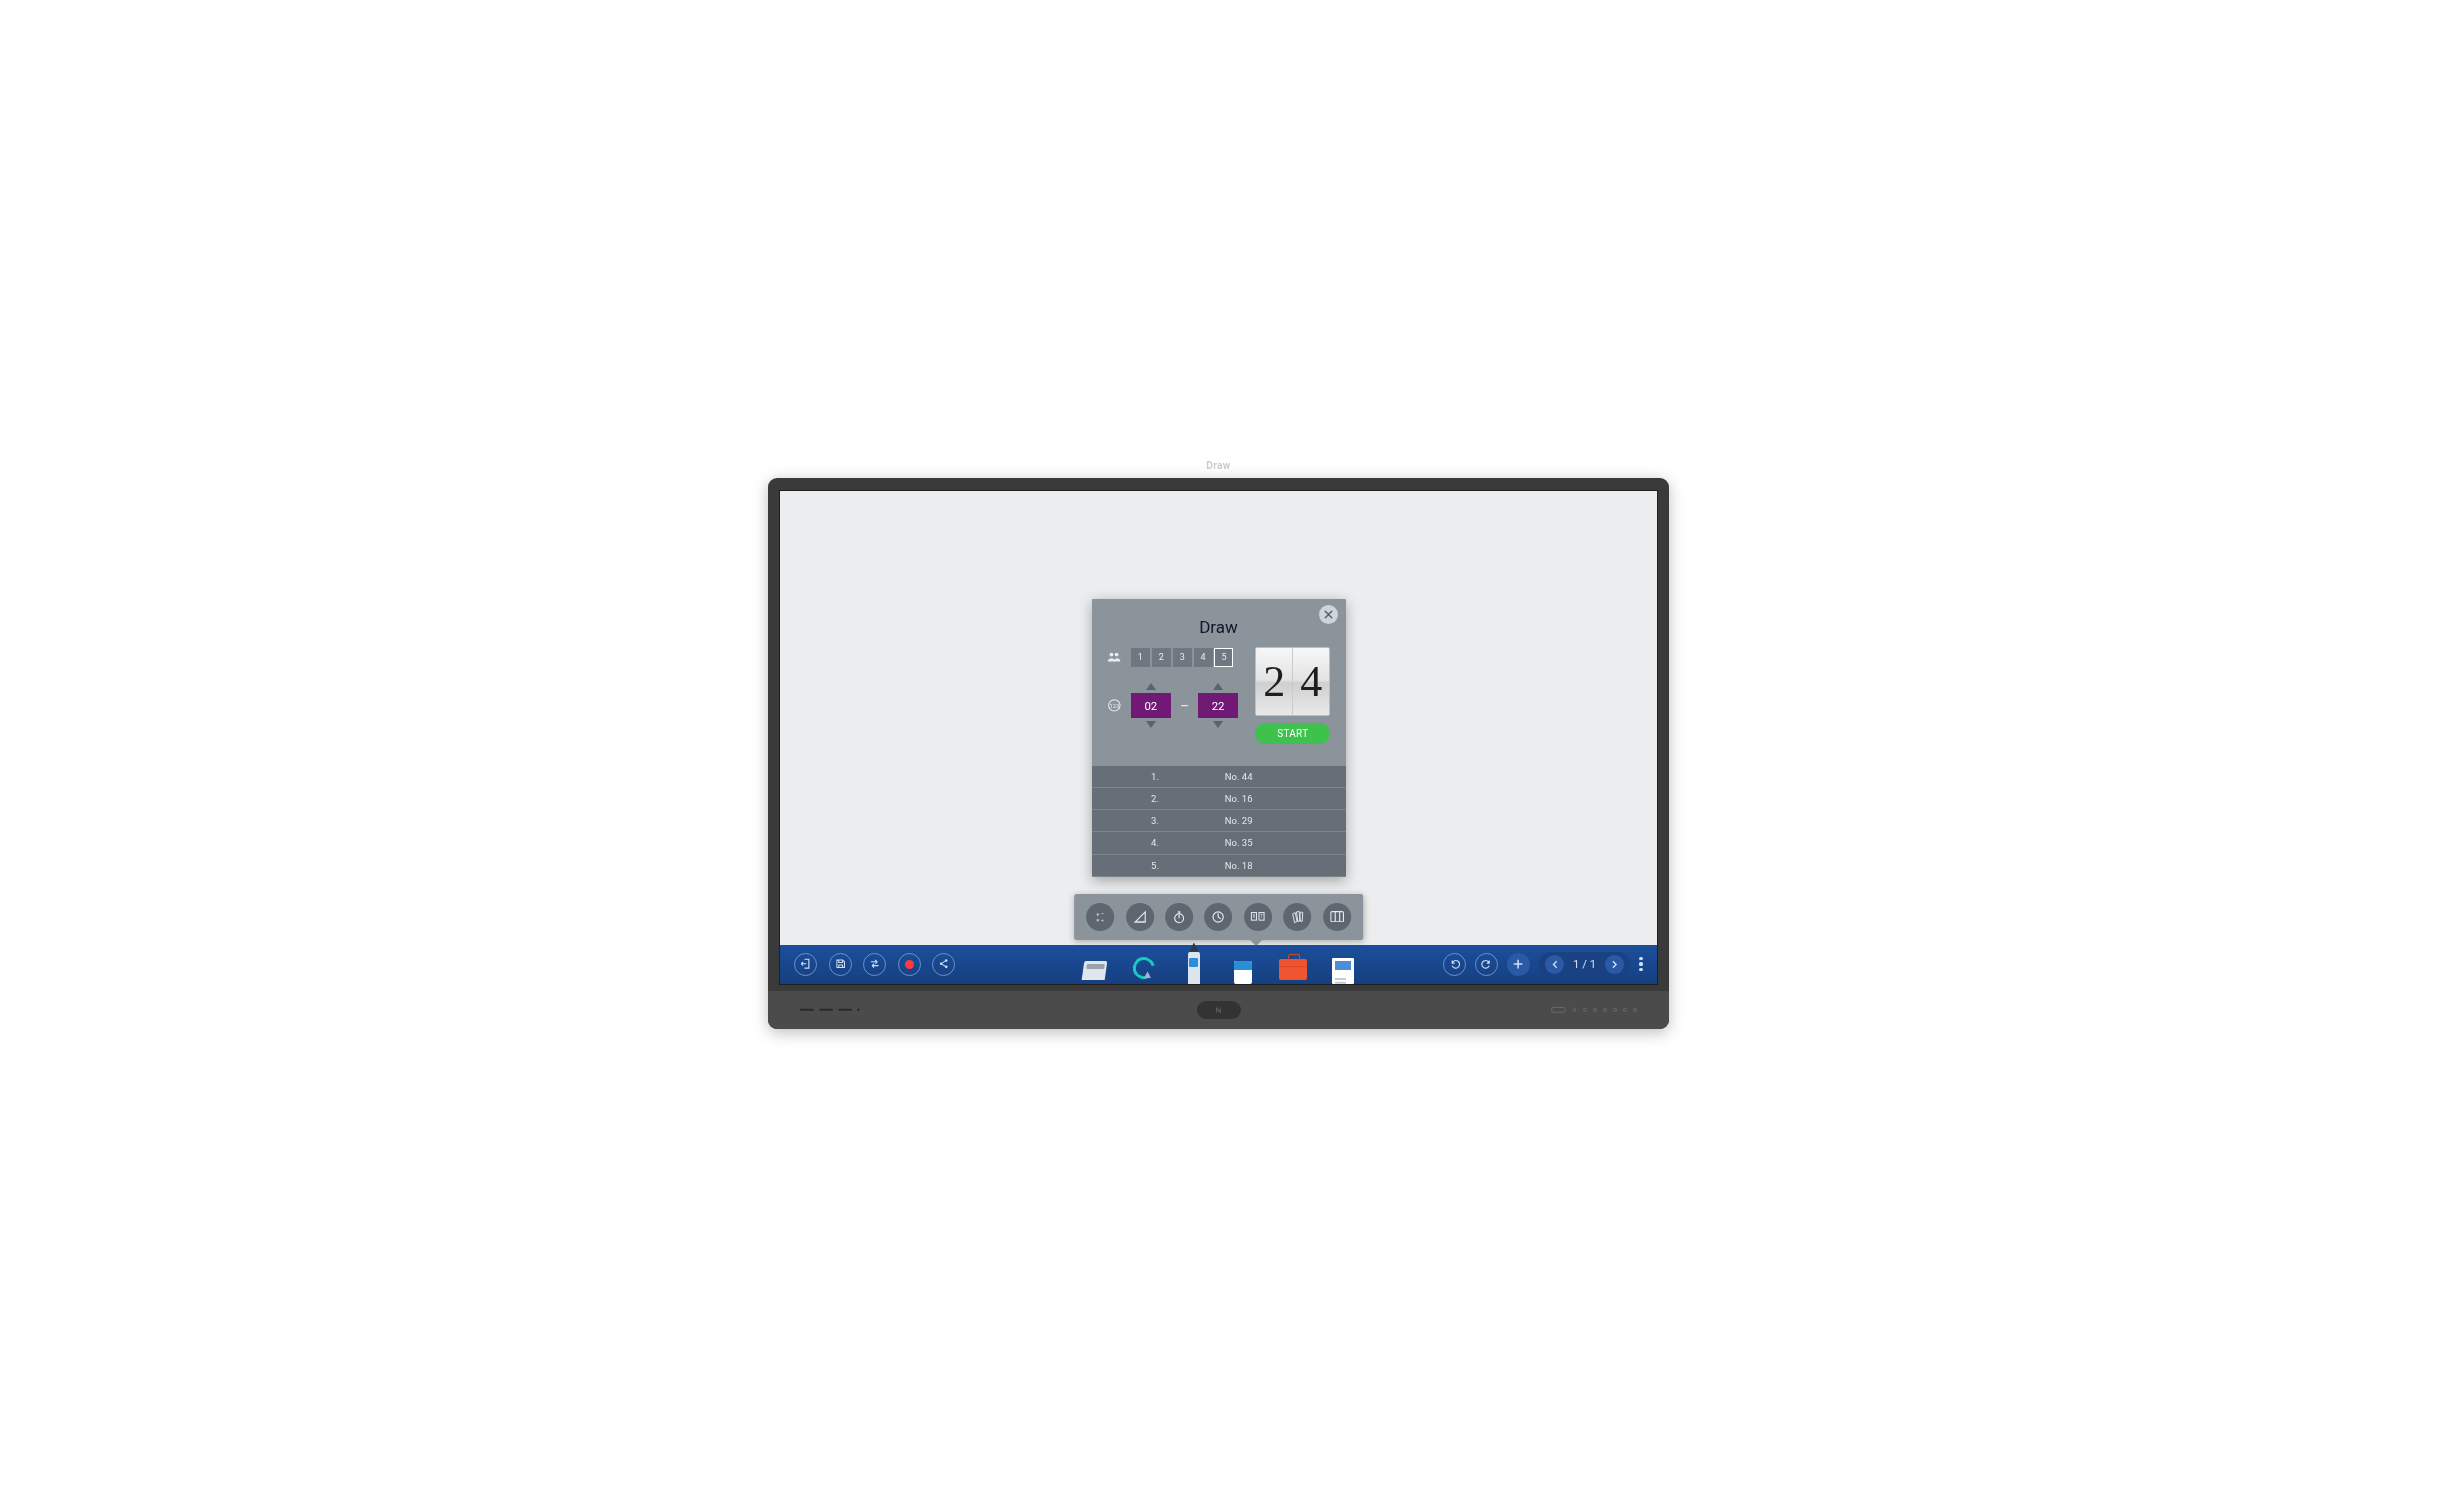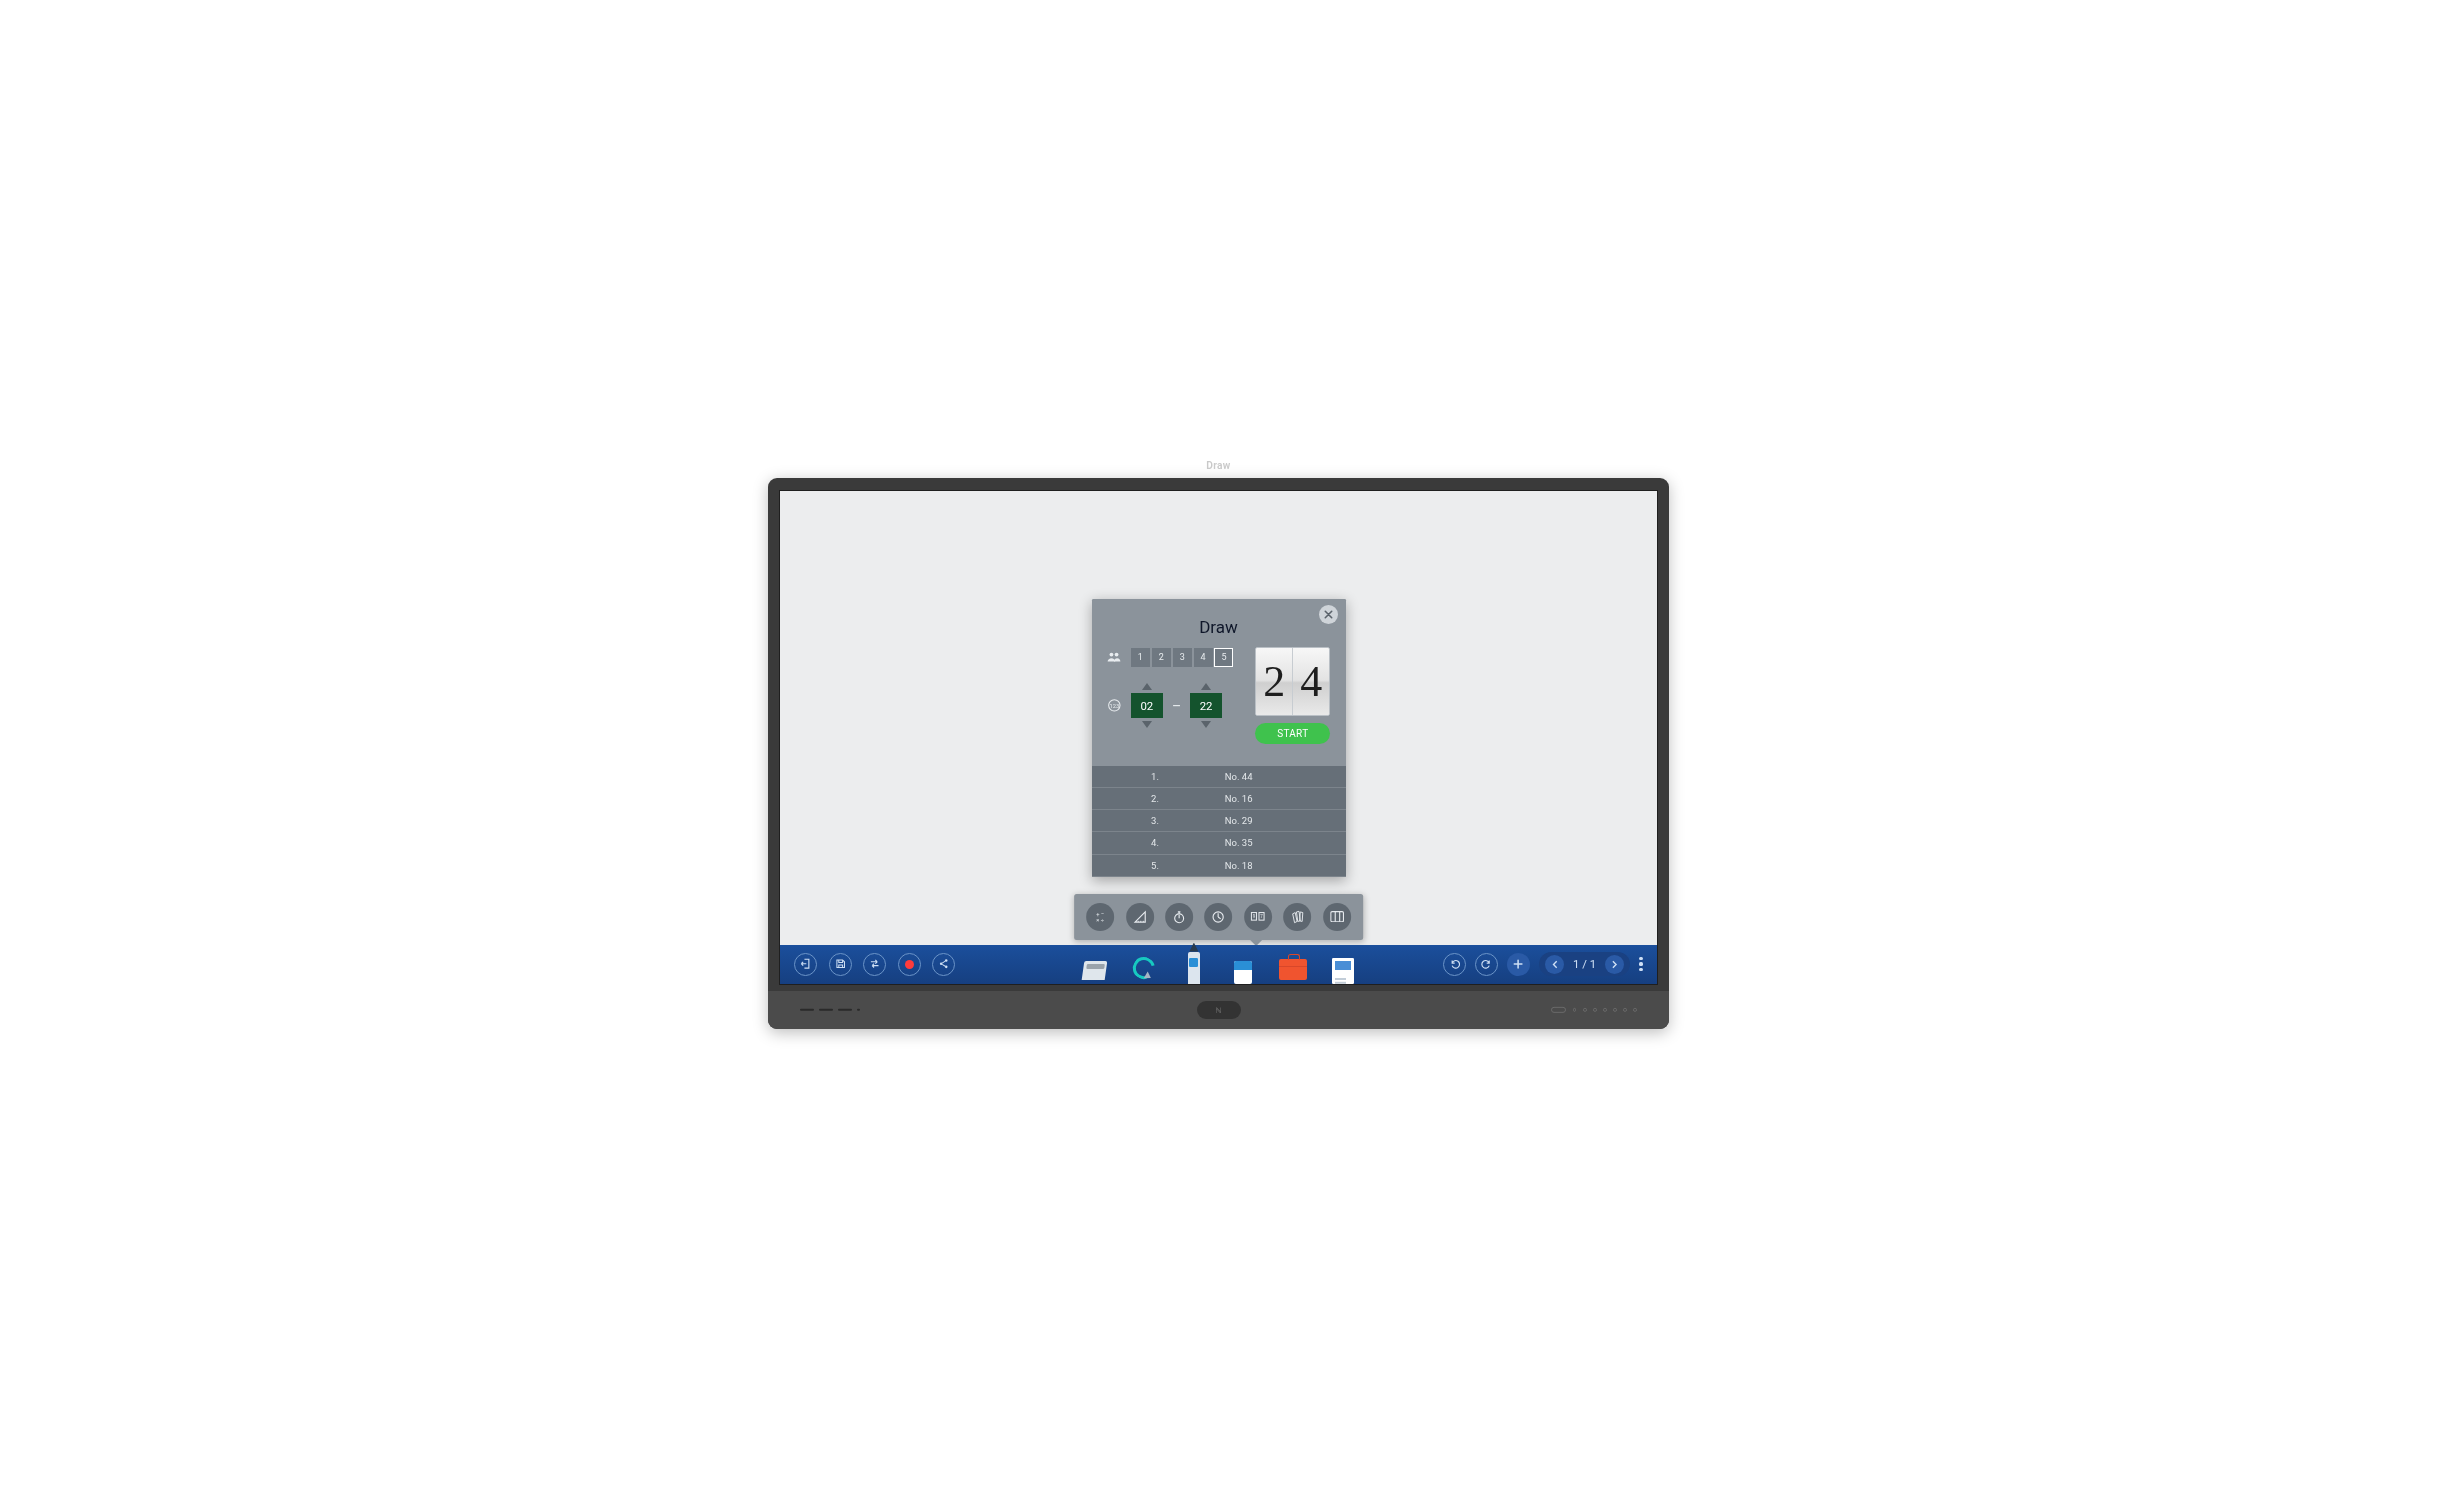--- a/index.html
+++ b/index.html
@@ -176,21 +176,21 @@
     display:flex;align-items:center;justify-content:center;font-size:9px;cursor:pointer;
   }
   .num-tab.selected{ outline:1.3px solid #fff; outline-offset:-1.3px; }
 
   .range-row{margin-top:16.5px; align-items:center;}
   .stepper{display:flex;flex-direction:column;align-items:center;gap:2.5px;}
   .stepper .arr{width:0;height:0;border-left:5.7px solid transparent;border-right:5.7px solid transparent;cursor:pointer;}
   .stepper .arr.up{border-bottom:7px solid #5a636b;}
   .stepper .arr.down{border-top:7px solid #5a636b;}
   .stepper .val{
-    width:32px;height:25.4px;background:#14532d;color:#fff;display:flex;align-items:center;justify-content:center;font-size:11.4px;
+    width:40px;height:25.4px;background:#701a75;color:#fff;display:flex;align-items:center;justify-content:center;font-size:11.4px;
   }
   .dash{color:#e8ecef;font-size:14px;}
 
   .result-box{
     position:absolute; right:15.2px; top:48px;
     width:75px;height:69px;background:#fff;border:0.6px solid #b9bfc5;border-radius:2.5px;
     display:flex;overflow:hidden;
     box-shadow:inset 0 3.8px 6.3px rgba(0,0,0,.12);
   }
   .result-box .digit{

